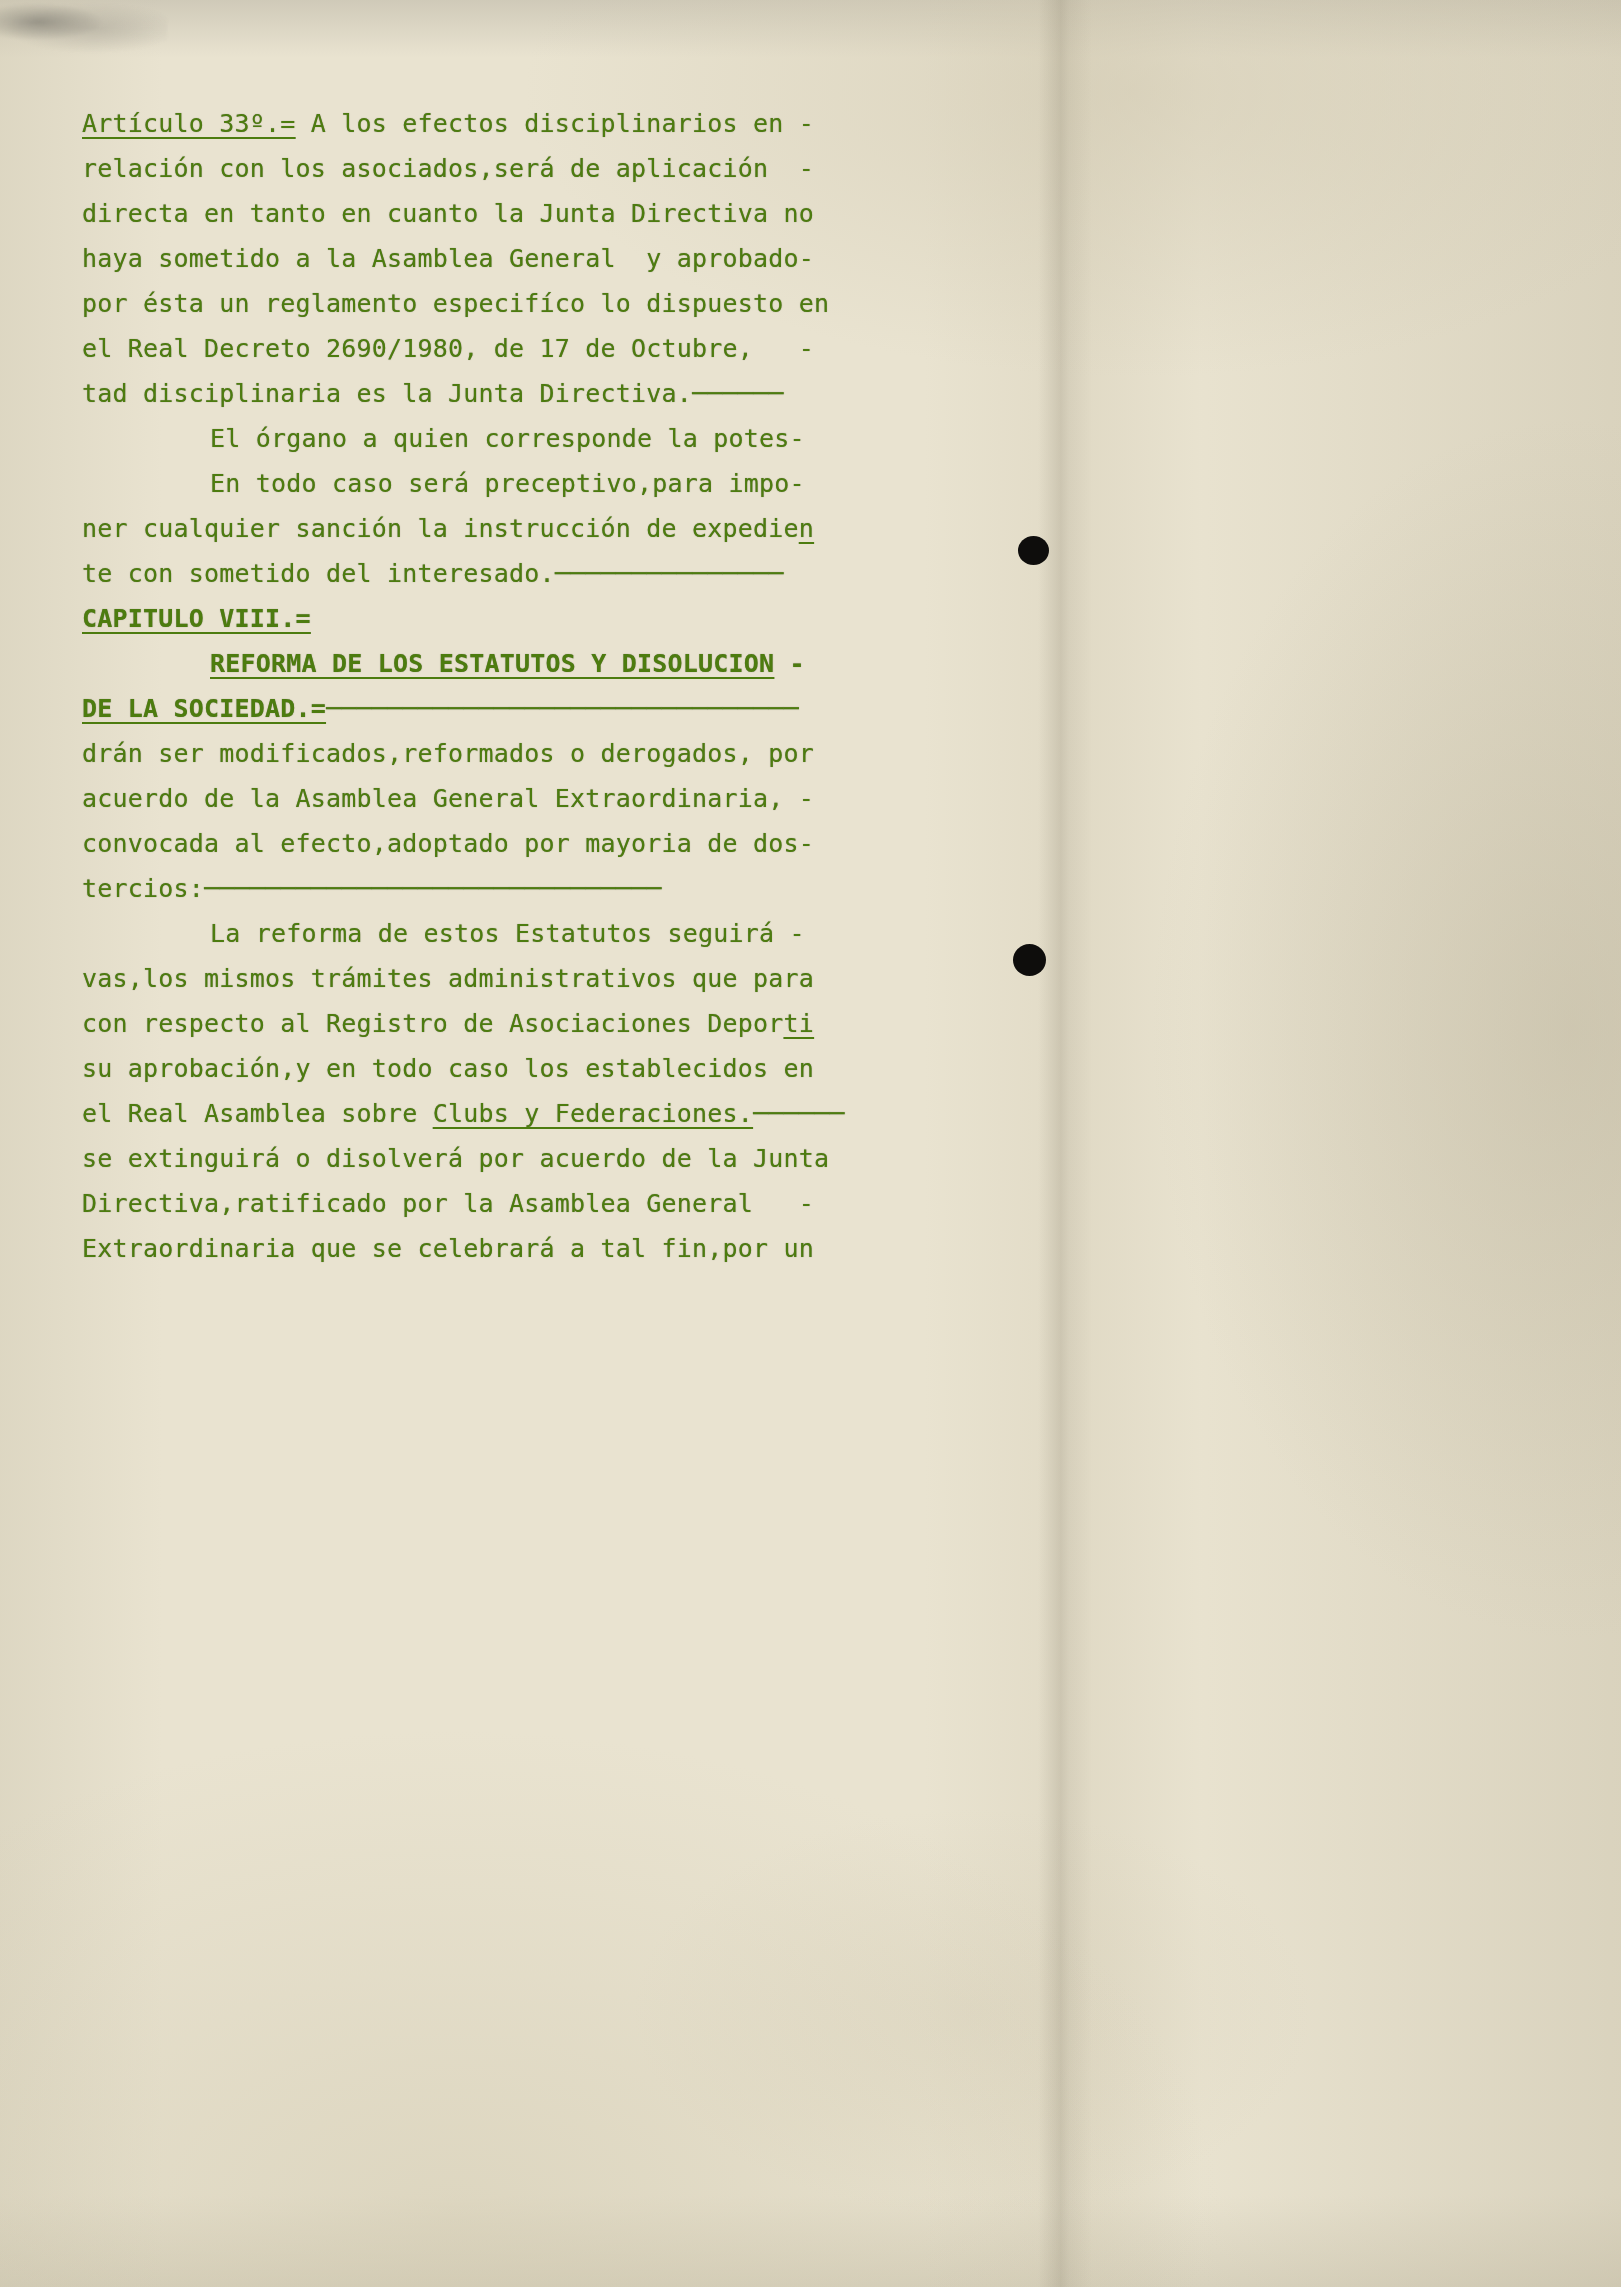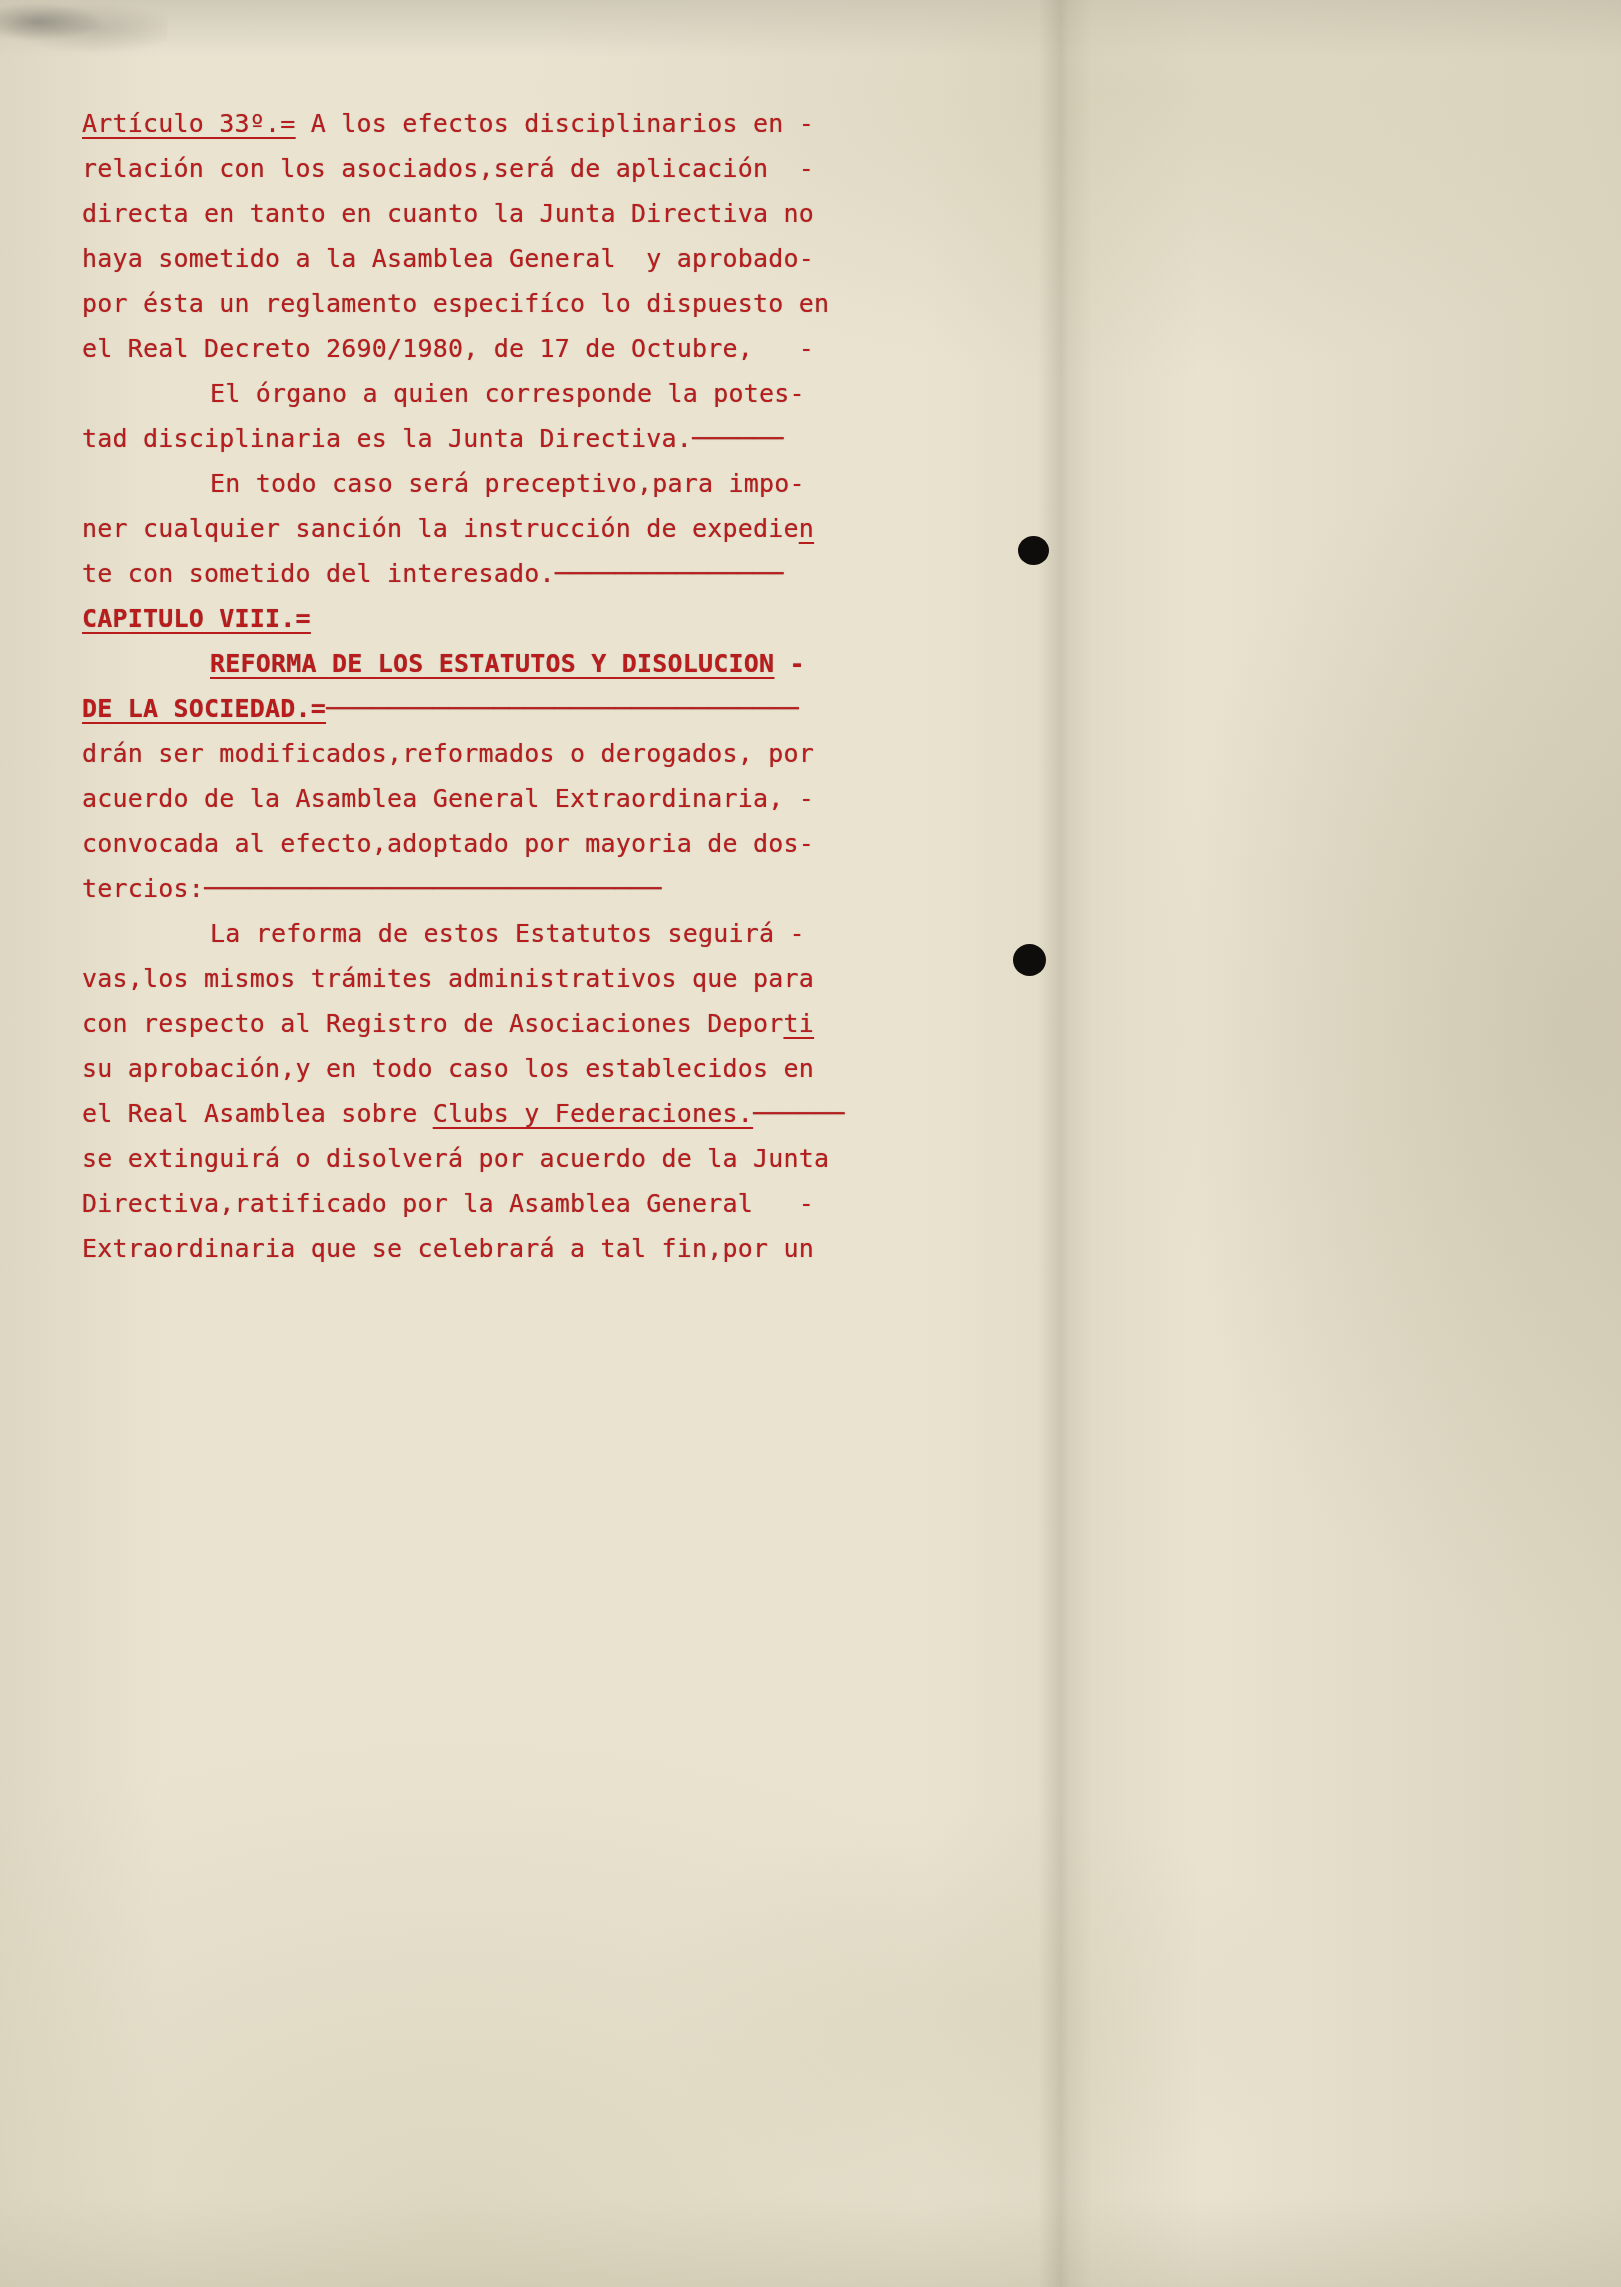--- a/index.html
+++ b/index.html
@@ -38,21 +38,21 @@
       radial-gradient(87px 25px at 30% 45%, rgba(110,108,100,0.55), transparent 75%),
       radial-gradient(116px 33px at 60% 55%, rgba(140,136,126,0.35), transparent 75%);
     filter: blur(1px);
   }
   .dot { position: absolute; border-radius: 50%; background: #0e0d0c; }
   .dot1 { left: 1018px; top: 536px; width: 31px; height: 29px; }
   .dot2 { left: 1013px; top: 944px; width: 33px; height: 32px; }
 
   .text-block {
     position: absolute; left: 82px; top: 101px; width: 776px;
-    color: #b91c1c;
+    color: #4d7c0f;
     font-size: 25px;
     line-height: 45px;
     letter-spacing: 0.2px;
     text-shadow: 0 0 1px rgba(64,61,55,0.55);
   }
   .line { white-space: pre; }
   .line.indent { padding-left: 128px; }
   .u {
     text-decoration: underline;
     text-underline-offset: 4.9px;
@@ -69,22 +69,22 @@
   <div class="crease"></div>
   <div class="dot dot1"></div>
   <div class="dot dot2"></div>
   <div class="text-block">
       <div class="line"><span class="u">Artículo 33º.=</span><span> A los efectos disciplinarios en -</span></div>
       <div class="line"><span>relación con los asociados,será de aplicación  -</span></div>
       <div class="line"><span>directa en tanto en cuanto la Junta Directiva no</span></div>
       <div class="line"><span>haya sometido a la Asamblea General  y aprobado-</span></div>
       <div class="line"><span>por ésta un reglamento especifíco lo dispuesto en</span></div>
       <div class="line"><span>el Real Decreto 2690/1980, de 17 de Octubre,   -</span></div>
+      <div class="line"><span>tad disciplinaria es la Junta Directiva.──────</span></div>
       <div class="line indent"><span>El órgano a quien corresponde la potes-</span></div>
-      <div class="line"><span>tad disciplinaria es la Junta Directiva.──────</span></div>
       <div class="line indent"><span>En todo caso será preceptivo,para impo-</span></div>
       <div class="line"><span>ner cualquier sanción la instrucción de expedie</span><span class="u">n</span></div>
       <div class="line"><span>te con sometido del interesado.───────────────</span></div>
       <div class="line"><span class="u b">CAPITULO VIII.=</span></div>
       <div class="line indent"><span class="u b">REFORMA DE LOS ESTATUTOS Y DISOLUCION</span><span class="b"> -</span></div>
       <div class="line"><span class="u b">DE LA SOCIEDAD.=</span><span>───────────────────────────────</span></div>
       <div class="line"><span>drán ser modificados,reformados o derogados, por</span></div>
       <div class="line"><span>acuerdo de la Asamblea General Extraordinaria, -</span></div>
       <div class="line"><span>convocada al efecto,adoptado por mayoria de dos-</span></div>
       <div class="line"><span>tercios:──────────────────────────────</span></div>

